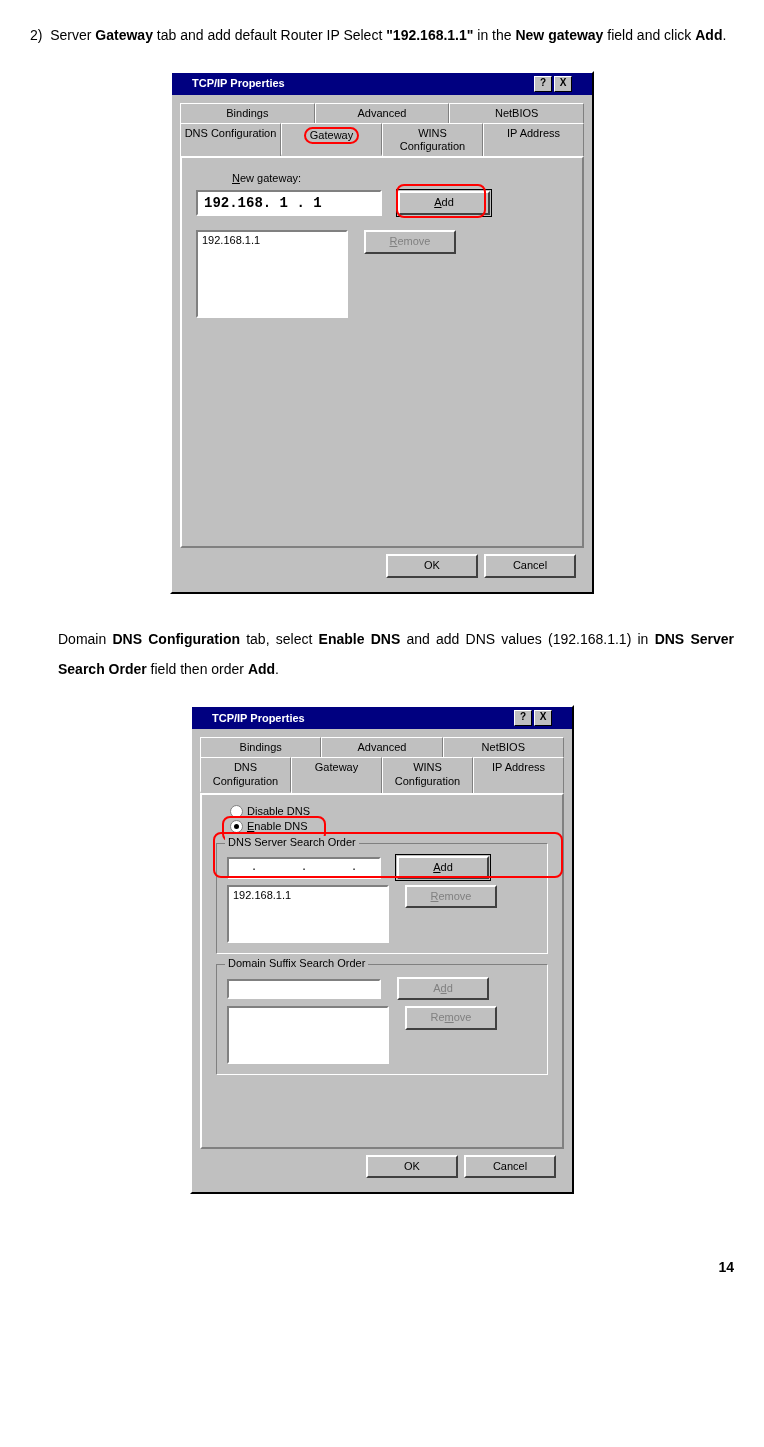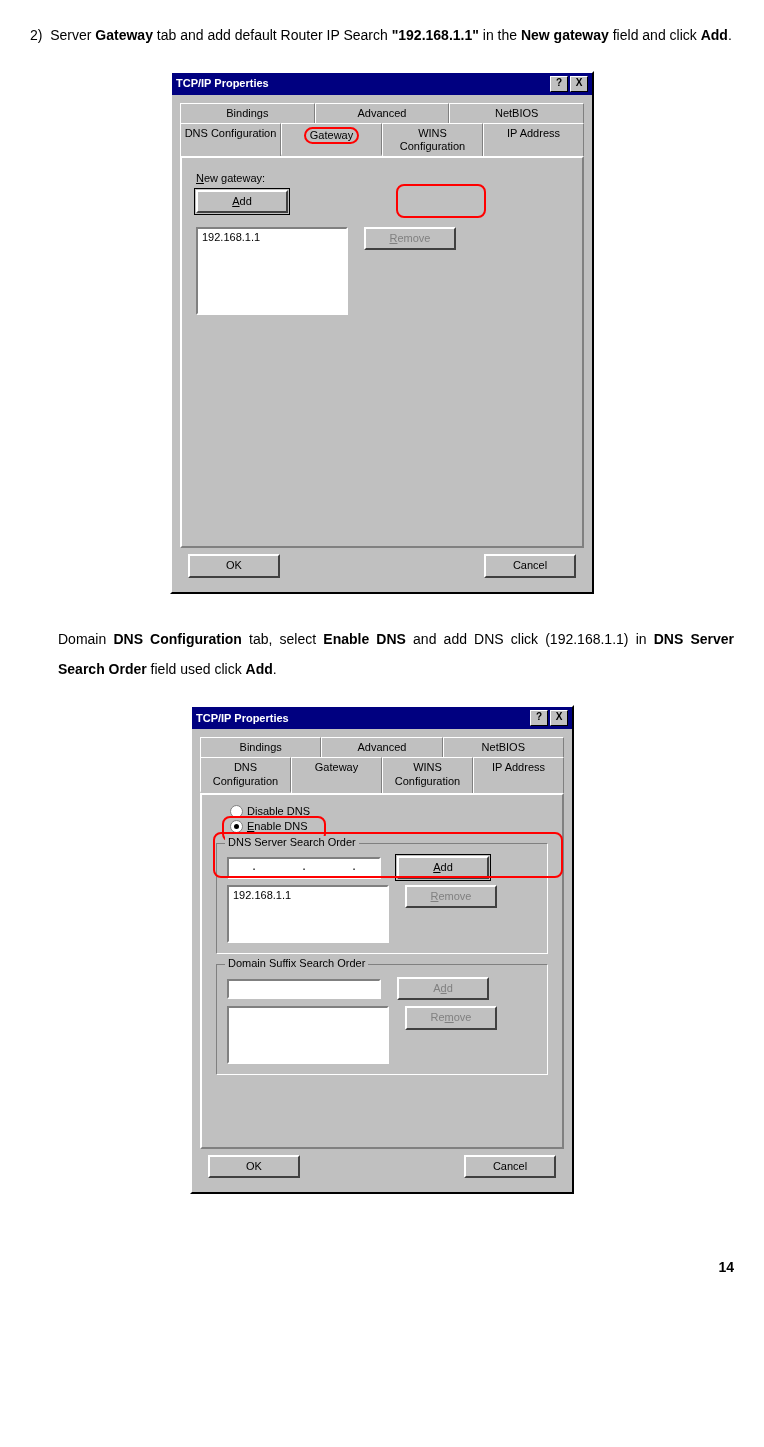--- a/index.html
+++ b/index.html
@@ -30,21 +30,21 @@
     font-family: "MS Sans Serif", Arial, sans-serif;
     font-size: 11px;
     line-height: 1.2;
   }
   .d1 { width: 420px; }
   .d2 { width: 380px; }
   .titlebar {
     background: #000080;
     color: #fff;
     font-weight: bold;
-    padding: 3px 4px;
+    padding: 3px 20px;
     display: flex;
     align-items: center;
     justify-content: space-between;
   }
   .titlebar-buttons { display: flex; gap: 2px; }
   .title-btn {
     width: 16px; height: 14px;
     background: #c0c0c0;
     border: 1px solid #000;
     border-top-color: #fff; border-left-color: #fff;
@@ -80,21 +80,21 @@
   }
   .tab-content {
     border: 2px solid #fff;
     border-right-color: #808080;
     border-bottom-color: #808080;
     padding: 14px;
     min-height: 300px;
     position: relative;
   }
   .desc-text { margin-bottom: 40px; }
-  .field-label { margin-bottom: 4px; }
+  .field-label { margin-bottom: 4px; margin-left: 36px; }
   .text-input {
     background: #fff;
     border: 2px solid #808080;
     border-right-color: #fff; border-bottom-color: #fff;
     font-family: "Courier New", monospace;
     font-weight: bold;
     font-size: 14px;
     padding: 3px 6px;
     display: inline-block;
   }
@@ -113,21 +113,21 @@
     background: #fff;
     border: 2px solid #808080;
     border-right-color: #fff; border-bottom-color: #fff;
     padding: 2px 4px;
     min-height: 80px;
     width: 140px;
   }
   .row { display: flex; align-items: center; gap: 16px; margin-bottom: 14px; }
   .bottom-buttons {
     display: flex;
-    justify-content: space-between;
+    justify-content: flex-end;
     gap: 6px;
     padding: 6px 8px;
   }
   .radio-row { display: flex; align-items: center; gap: 4px; margin: 2px 0 2px 14px; }
   .radio {
     width: 11px; height: 11px; border-radius: 50%;
     background: #fff; border: 1px solid #808080;
     display: inline-flex; align-items: center; justify-content: center;
   }
   .radio .dot { width: 5px; height: 5px; background: #000; border-radius: 50%; }
@@ -182,21 +182,21 @@
     font-size: 14px;
     margin-top: 58px;
   }
   .underline { text-decoration: underline; }
 </style>
 </head>
 <body>
 
 <div class="instruction">
   <span>2)</span>&nbsp;
-  <span>Server </span><b>Gateway</b><span> tab and add default Router IP Search </span><b>"192.168.1.1"</b><span> in the </span><b>New gateway</b><span> field and click </span><b>Add</b><span>.</span>
+  <span>Server </span><b>Gateway</b><span> tab and add default Router IP Select </span><b>"192.168.1.1"</b><span> in the </span><b>New gateway</b><span> field and click </span><b>Add</b><span>.</span>
 </div>
 
 <div class="dialog-wrap">
   <div class="dialog d1">
     <div class="titlebar">
       <span>TCP/IP Properties</span>
       <div class="titlebar-buttons">
         <div class="title-btn">?</div>
         <div class="title-btn">X</div>
       </div>
@@ -210,41 +210,42 @@
       <div class="tabs-row">
         <div class="tab">DNS Configuration</div>
         <div class="tab active"><span class="red-ring">Gateway</span></div>
         <div class="tab">WINS Configuration</div>
         <div class="tab">IP Address</div>
       </div>
       <div class="tab-content" style="min-height:360px;">
 
         <div class="field-label"><span class="underline">N</span>ew gateway:</div>
         <div class="row" style="position:relative;">
+          <span class="text-input" style="width:170px;">192.168. 1 . 1</span>
           <span class="btn focus"><span class="underline">A</span>dd</span>
           <div class="red-box-ring" style="left:200px; top:-6px; width:86px; height:30px;"></div>
         </div>
 
         <div class="row" style="align-items:flex-start;">
           <div class="listbox">
             <div>192.168.1.1</div>
           </div>
           <span class="btn disabled"><span class="underline">R</span>emove</span>
         </div>
       </div>
       <div class="bottom-buttons">
         <span class="btn">OK</span>
         <span class="btn">Cancel</span>
       </div>
     </div>
   </div>
 </div>
 
 <div class="instruction" style="margin-left:28px;">
-  <span>Domain </span><b>DNS Configuration</b><span> tab, select </span><b>Enable DNS</b><span> and add DNS click (192.168.1.1) in </span><b>DNS Server Search Order</b><span> field used click </span><b>Add</b><span>.</span>
+  <span>Domain </span><b>DNS Configuration</b><span> tab, select </span><b>Enable DNS</b><span> and add DNS values (192.168.1.1) in </span><b>DNS Server Search Order</b><span> field then order </span><b>Add</b><span>.</span>
 </div>
 
 <div class="dialog-wrap">
   <div class="dialog d2">
     <div class="titlebar">
       <span>TCP/IP Properties</span>
       <div class="titlebar-buttons">
         <div class="title-btn">?</div>
         <div class="title-btn">X</div>
       </div>

